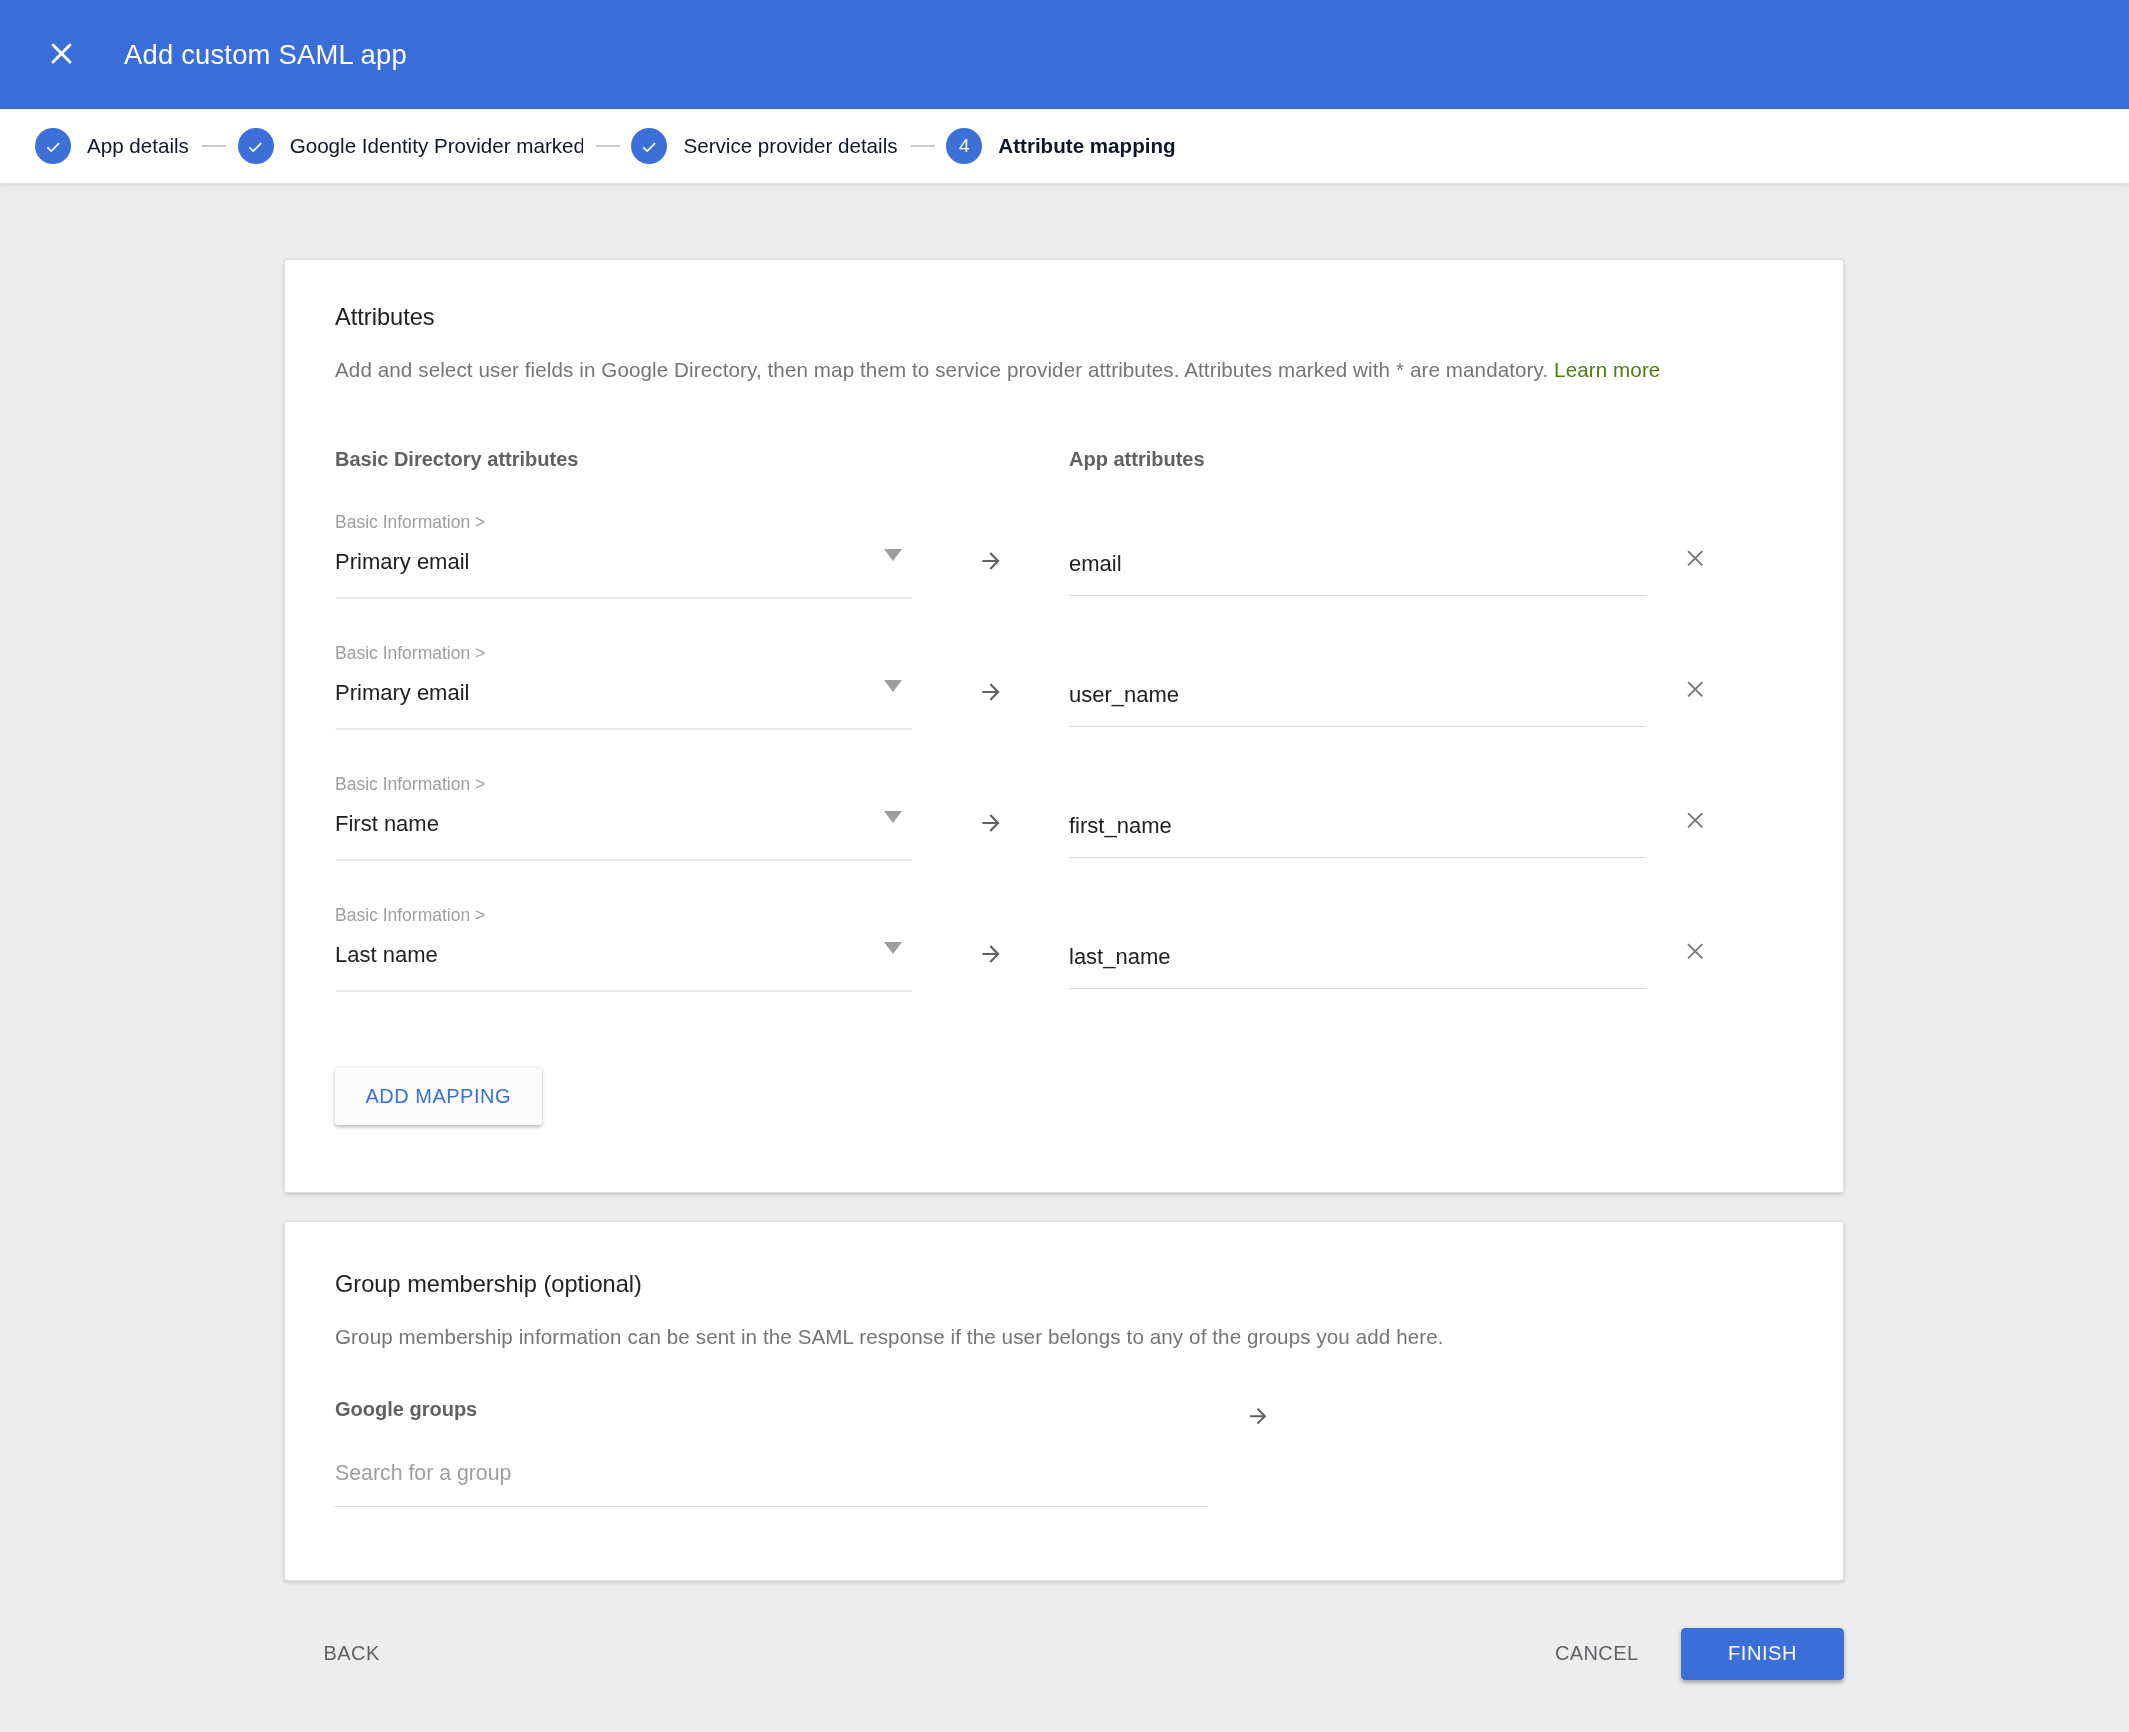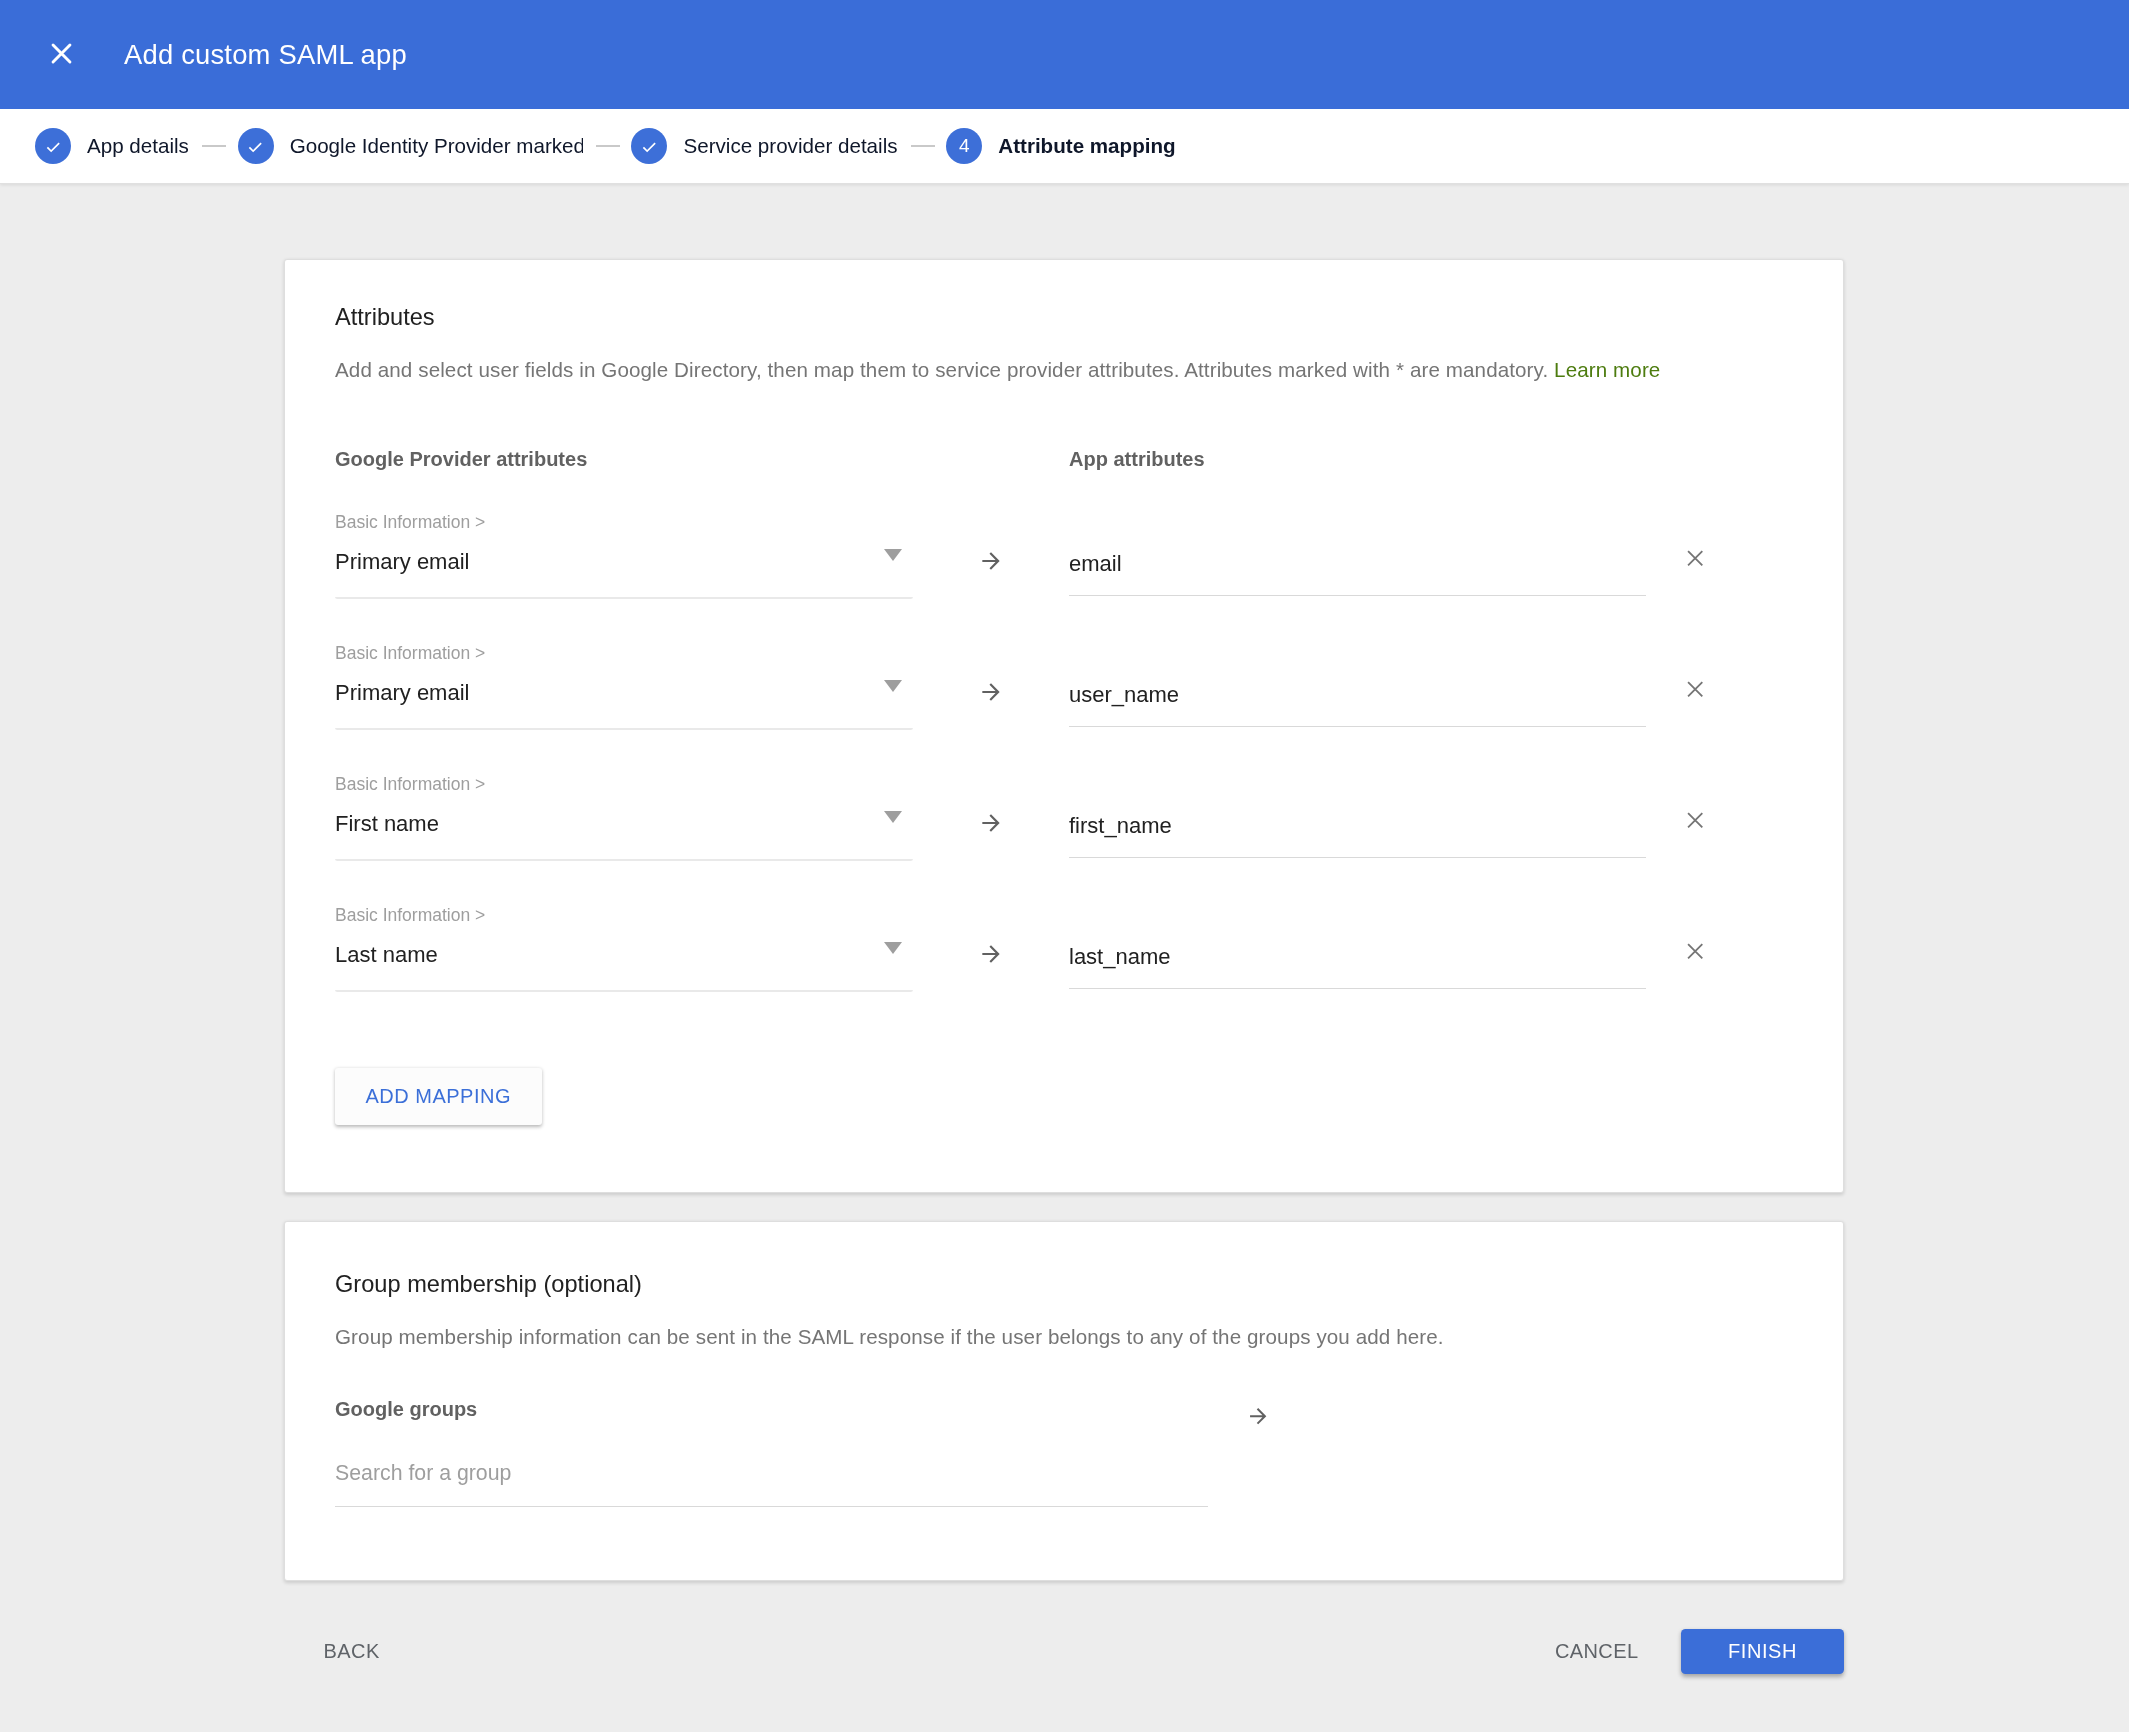--- a/index.html
+++ b/index.html
@@ -253,21 +253,21 @@
     background: #3b6ed8;
     color: #ffffff;
     border: none;
     border-radius: 4.6px;
     font-family: "Liberation Sans", sans-serif;
     font-size: 20px;
     font-weight: 500;
     letter-spacing: 0.6px;
     padding: 0;
     width: 163px;
-    height: 45px;
+    height: 52px;
     box-shadow: 0 2.3px 4.6px rgba(0,0,0,0.3);
     cursor: pointer;
   }
 </style>
 </head>
 <body>
 
 <div class="appbar">
   <button class="close-btn">
     <span>
@@ -316,21 +316,21 @@
 <div class="content">
 
   <div class="card">
     <div class="card-inner">
       <h2 class="card-title">Attributes</h2>
       <p class="card-desc"><span>Add and select user fields in Google Directory, then map them to service provider attributes. Attributes marked with * are mandatory.</span>
         <a class="learn-more">Learn more</a>
       </p>
 
       <div class="col-headers">
-        <span class="col-header">Google Provider attributes</span>
+        <span class="col-header">Basic Directory attributes</span>
         <span></span>
         <span class="col-header">App attributes</span>
       </div>
 
       
       <div class="mapping-row">
         <div class="dir-cell">
           <div class="dir-category">Basic Information &gt;</div>
           <div class="dropdown">
             <span class="dropdown-value">Primary email</span>

